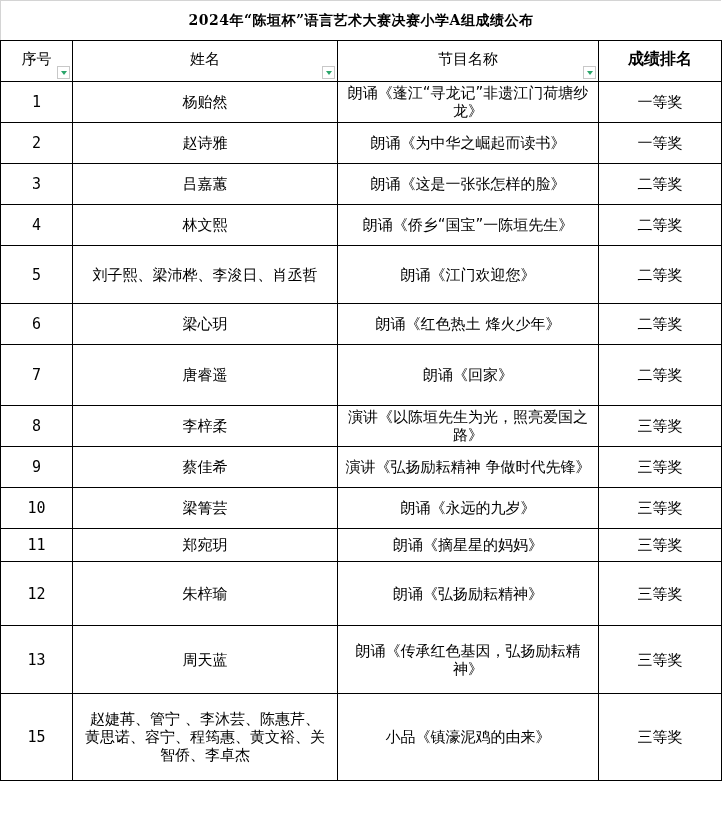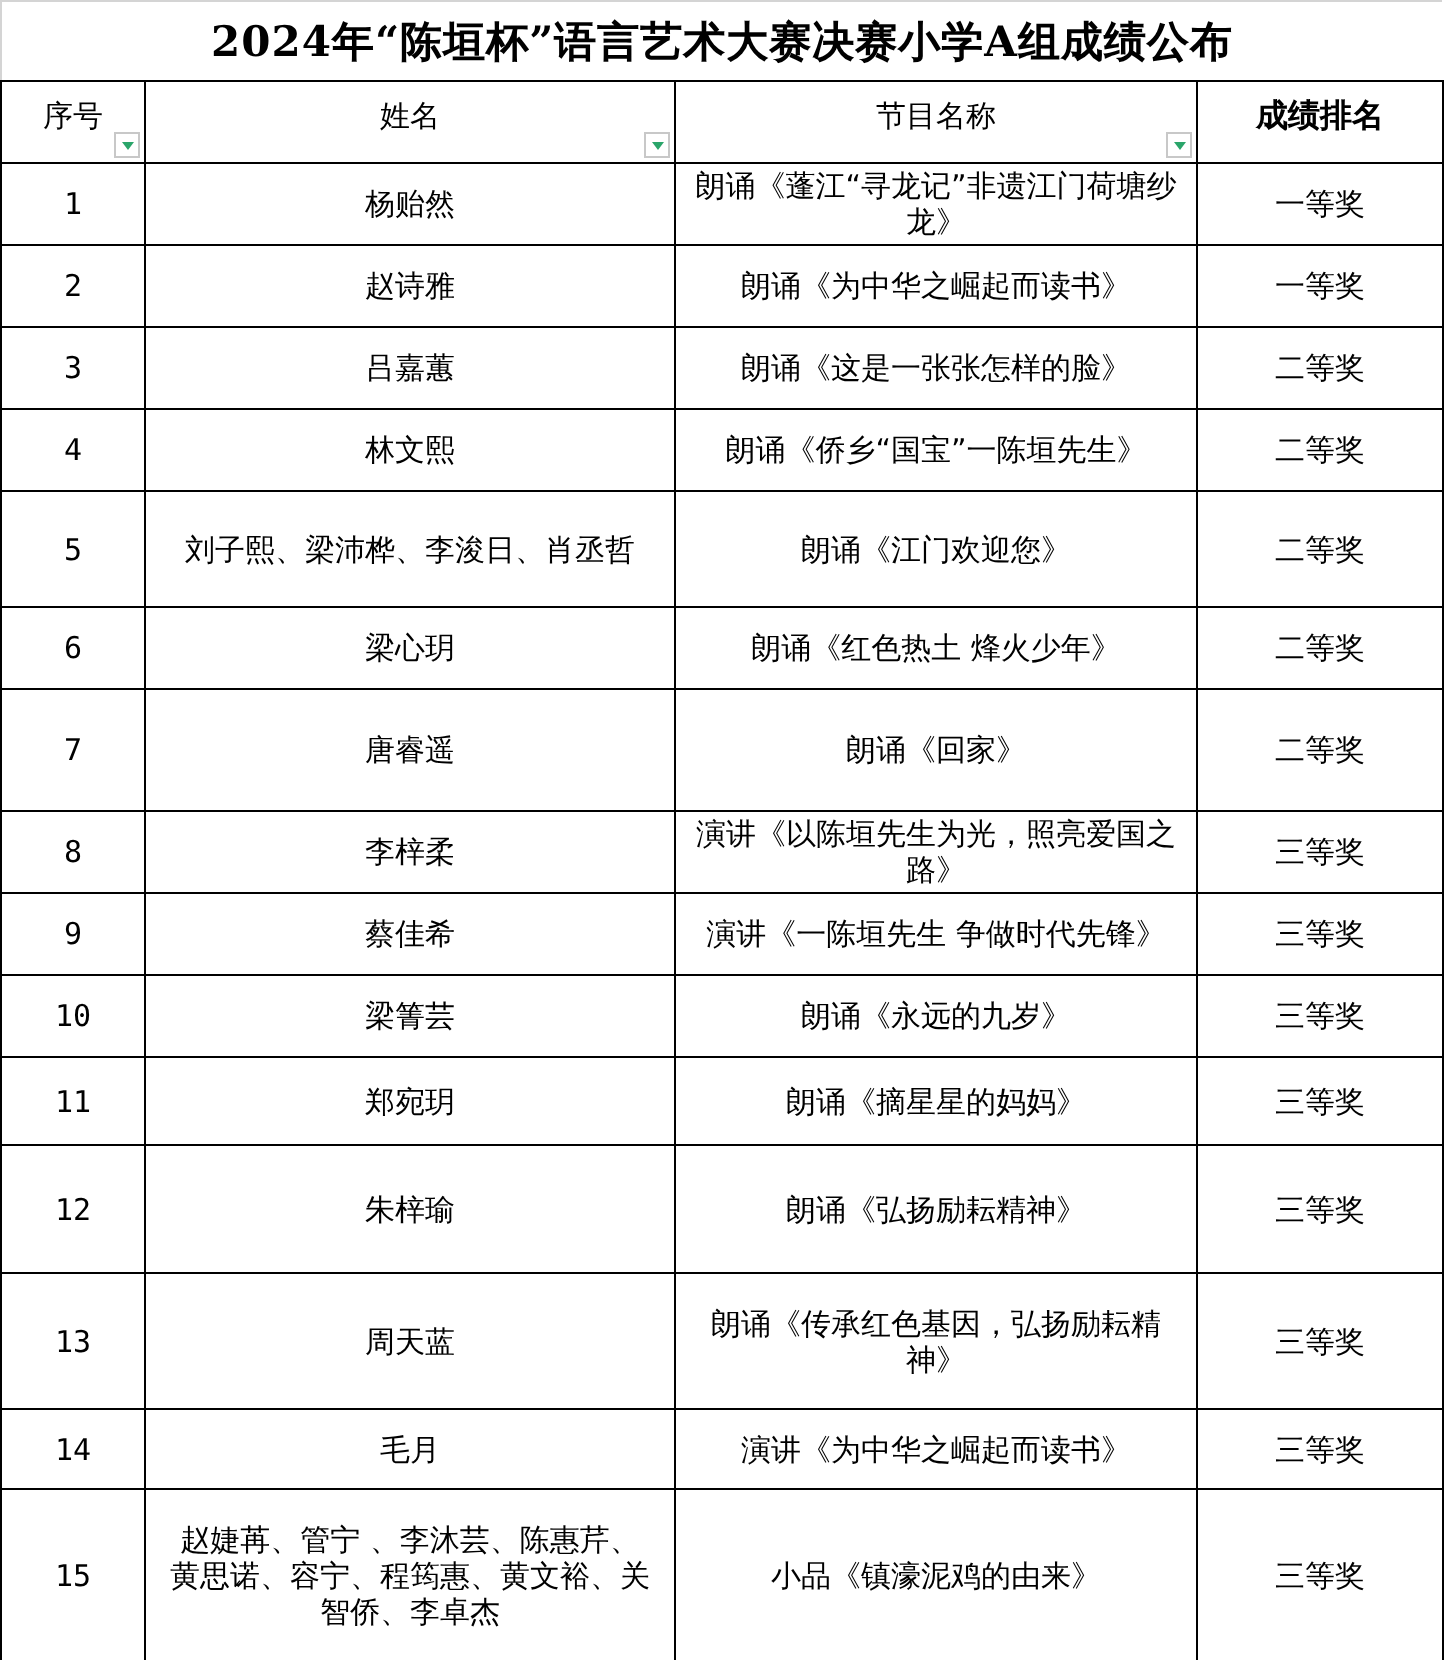--- a/index.html
+++ b/index.html
@@ -4,21 +4,21 @@
   <style>
     html, body { margin: 0; padding: 0; background: #ffffff; }
     body { width: 722px; height: 830px; position: relative; overflow: hidden;
            font-family: "DejaVu Sans", "Liberation Sans", sans-serif; color: #000; }
     .title-bar {
       position: absolute; left: 0; top: 0; width: 721px; height: 40px;
       border-top: 1px solid #d4d4d4; border-left: 1px solid #d4d4d4;
       box-sizing: border-box;
       display: flex; align-items: center; justify-content: center;
       font-family: "DejaVu Serif", "Liberation Serif", serif;
-      font-weight: bold; font-size: 21px; letter-spacing: 0.5px;
+      font-weight: bold; font-size: 14px; letter-spacing: 0.5px;
     }
     table.grid {
       position: absolute; left: 0; top: 40px;
       border-collapse: collapse; table-layout: fixed; width: 721px;
     }
     table.grid td, table.grid th {
       border: 1.5px solid #000; padding: 0 4px; text-align: center;
       vertical-align: middle; font-size: 15px; line-height: 18px;
       font-weight: normal; overflow: hidden; box-sizing: border-box;
     }
@@ -118,53 +118,47 @@
     </tr>
     <tr style="height:41px">
       <td class="seq">8</td>
       <td>李梓柔</td>
       <td>演讲《以陈垣先生为光，照亮爱国之路》</td>
       <td class="award">三等奖</td>
     </tr>
     <tr style="height:41px">
       <td class="seq">9</td>
       <td>蔡佳希</td>
-      <td>演讲《一陈垣先生 争做时代先锋》</td>
+      <td>演讲《弘扬励耘精神 争做时代先锋》</td>
       <td class="award">三等奖</td>
     </tr>
     <tr style="height:41px">
       <td class="seq">10</td>
       <td>梁箐芸</td>
       <td>朗诵《永远的九岁》</td>
       <td class="award">三等奖</td>
     </tr>
-    <tr style="height:44px">
+    <tr style="height:33px">
       <td class="seq">11</td>
       <td>郑宛玥</td>
       <td>朗诵《摘星星的妈妈》</td>
       <td class="award">三等奖</td>
     </tr>
     <tr style="height:64px">
       <td class="seq">12</td>
       <td>朱梓瑜</td>
       <td>朗诵《弘扬励耘精神》</td>
       <td class="award">三等奖</td>
     </tr>
     <tr style="height:68px">
       <td class="seq">13</td>
       <td>周天蓝</td>
       <td>朗诵《传承红色基因，弘扬励耘精神》</td>
       <td class="award">三等奖</td>
     </tr>
-    <tr style="height:40px">
-      <td class="seq">14</td>
-      <td>毛月</td>
-      <td>演讲《为中华之崛起而读书》</td>
-      <td class="award">三等奖</td>
-    </tr>
     <tr style="height:87px">
       <td class="seq">15</td>
       <td style="padding:0 12px;">赵婕苒、管宁 、李沐芸、陈惠芹、黄思诺、容宁、程筠惠、黄文裕、关智侨、李卓杰</td>
       <td>小品《镇濠泥鸡的由来》</td>
       <td class="award">三等奖</td>
     </tr>
   </tbody>
 </table>
 
 </body></html>

